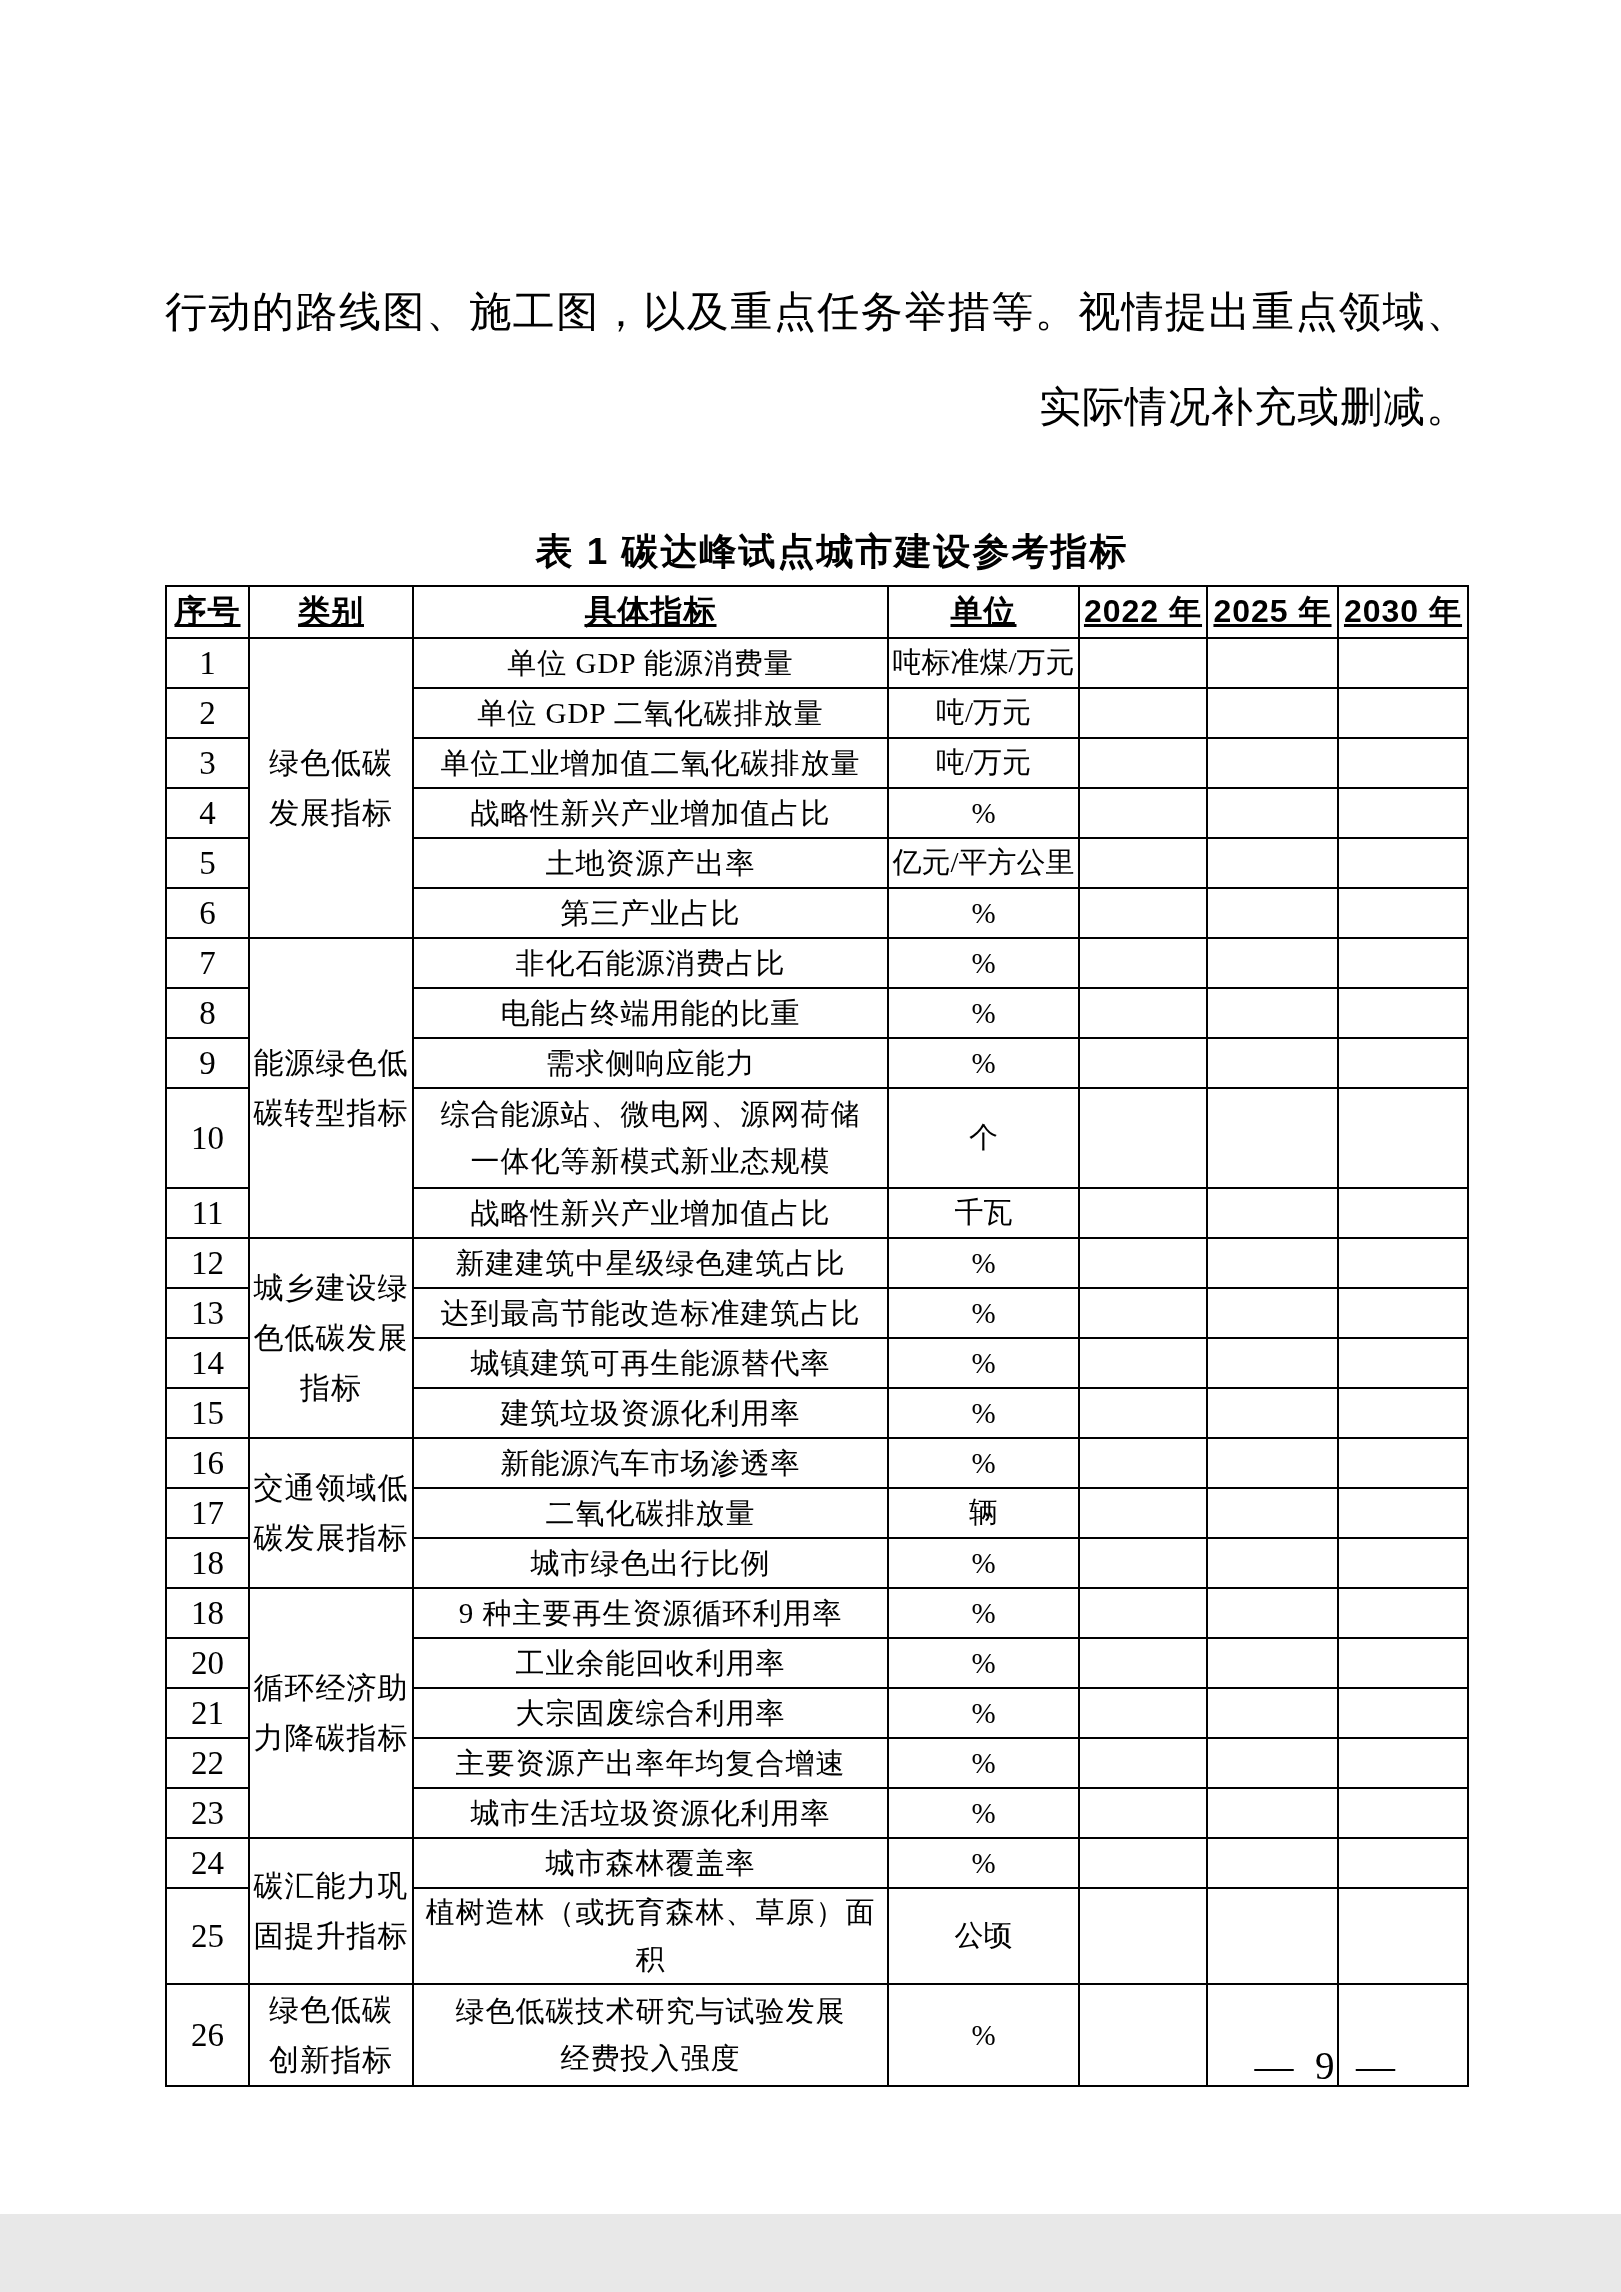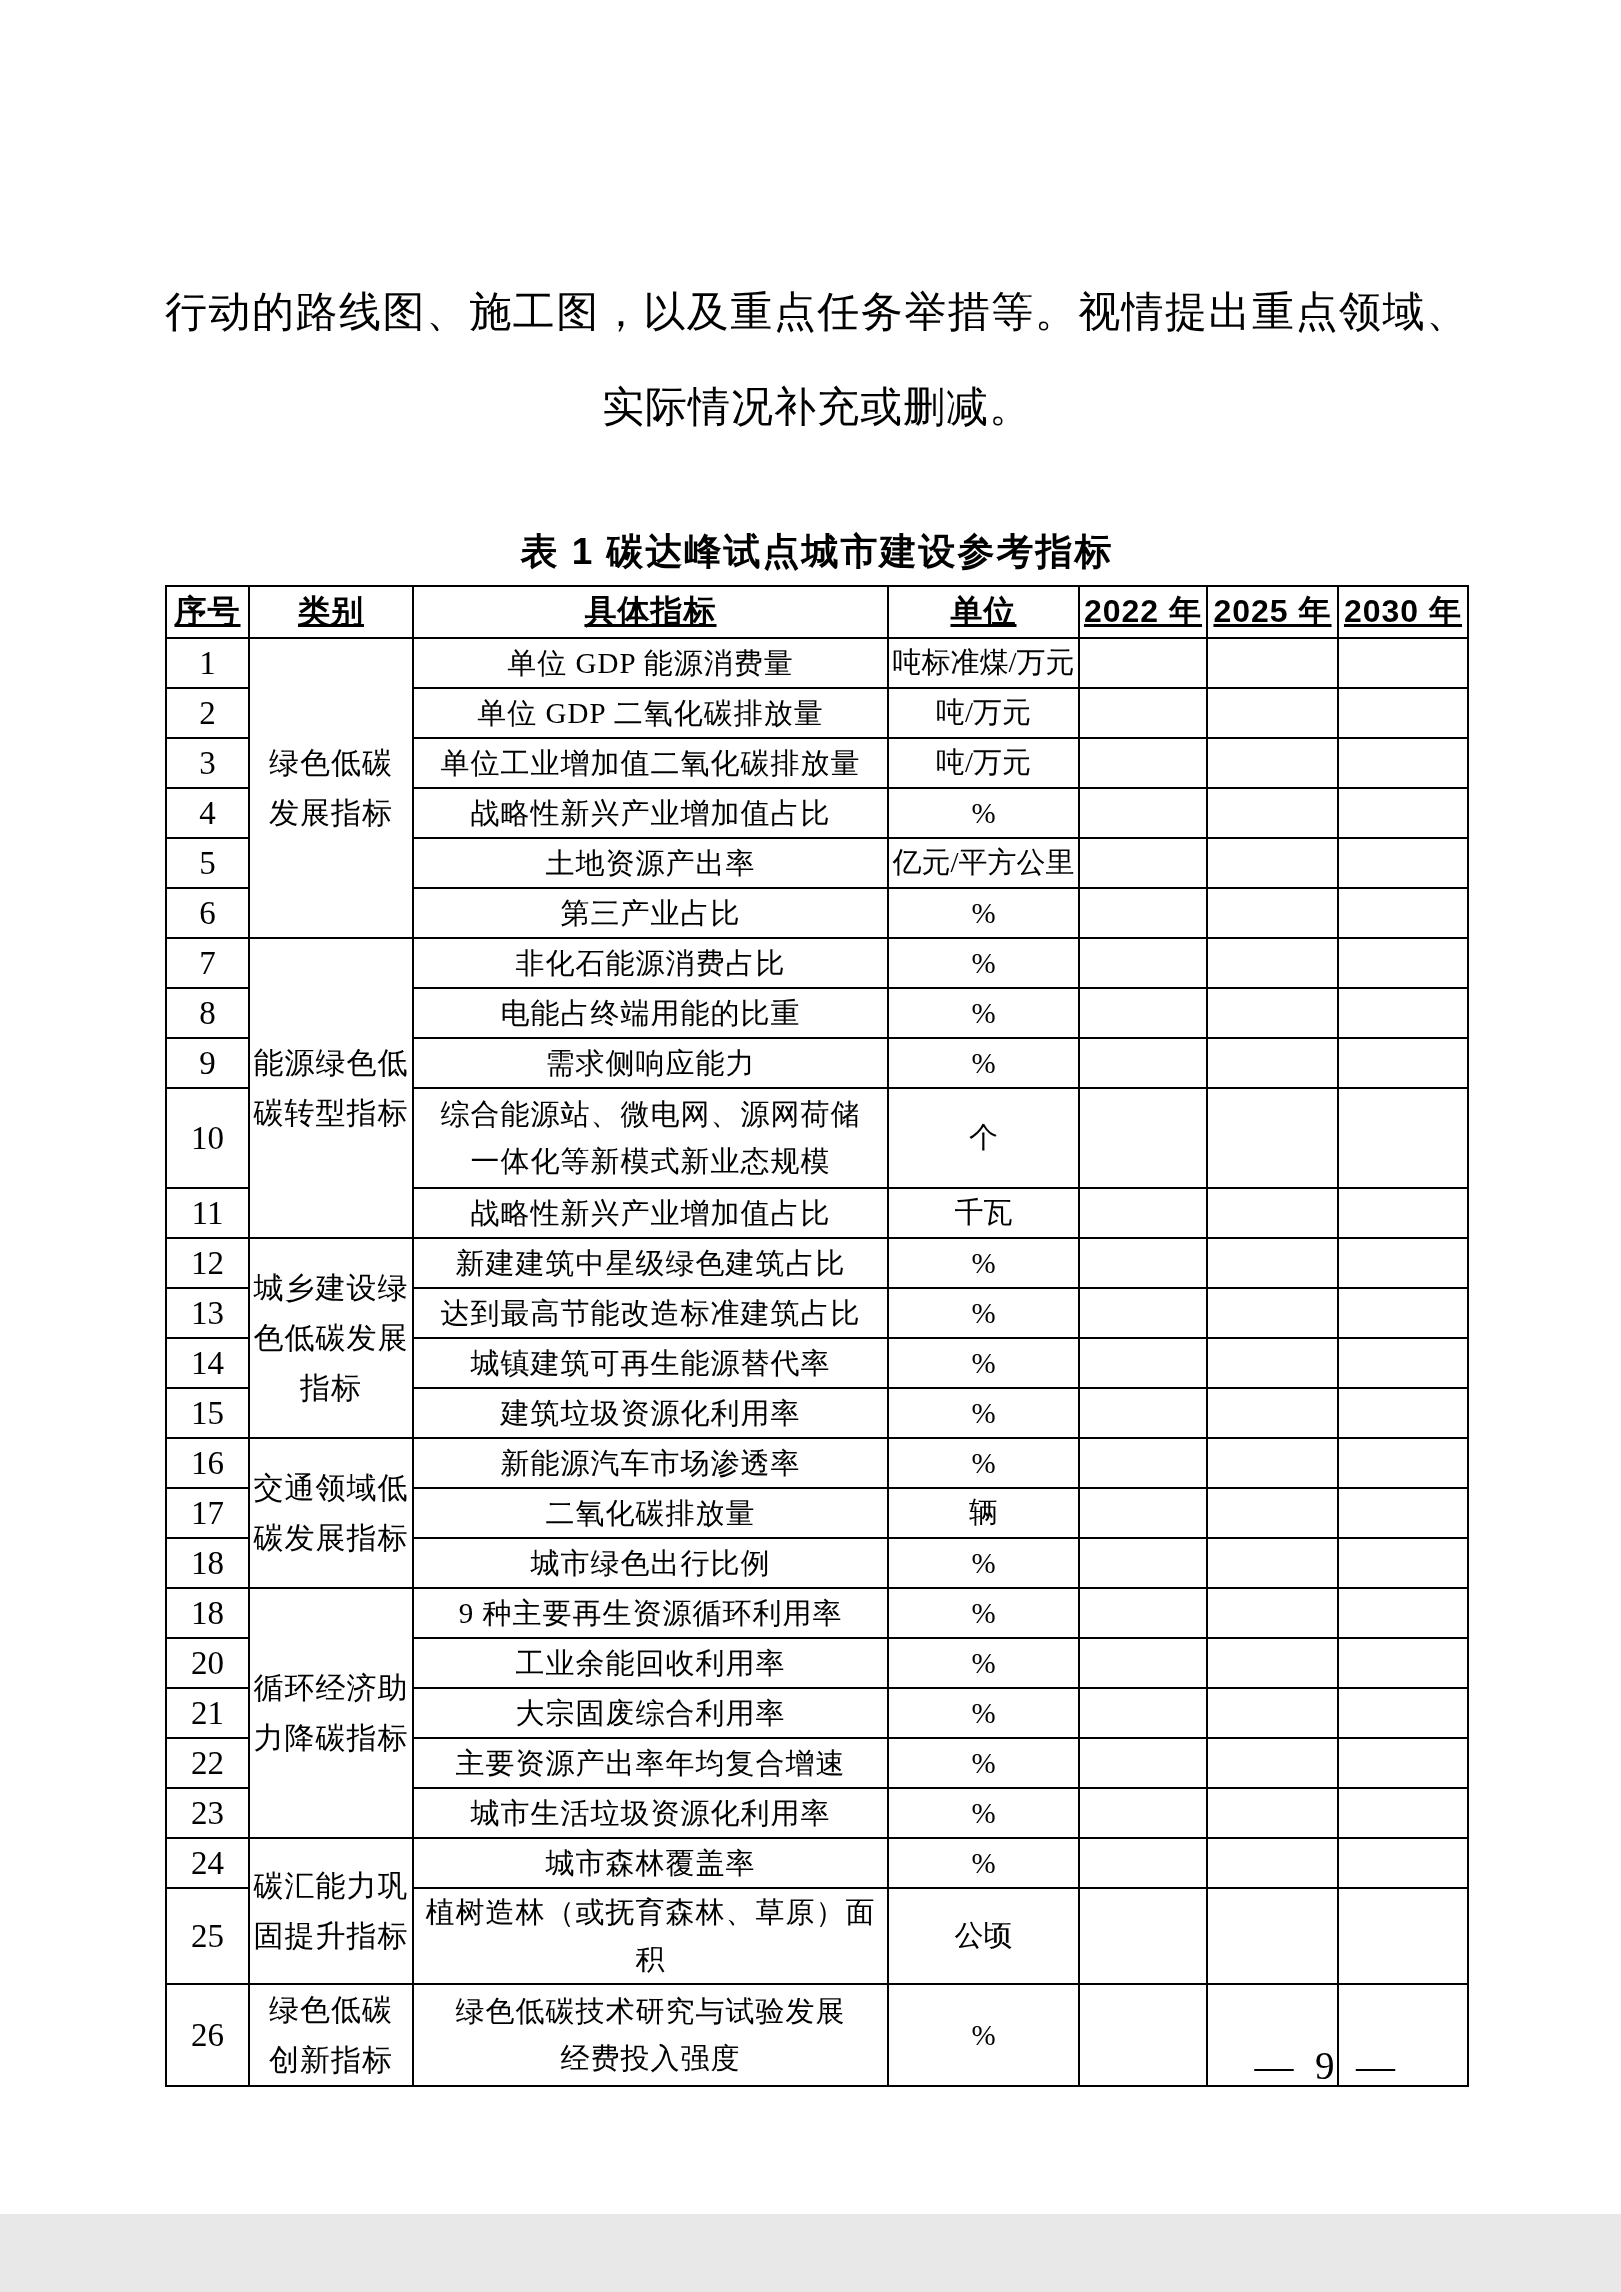--- a/index.html
+++ b/index.html
@@ -17,24 +17,24 @@
     left:165px;width:1304px;top:265px;
     font-size:42px;
     line-height:95px;
     letter-spacing:1px;
   }
   .jline{
     text-align:justify;
     text-align-last:justify;
     text-justify:inter-ideograph;
   }
-  .lline{ text-align:center; }
+  .lline{ text-align:right; }
   .tbl-title{
     position:absolute;
-    left:165px;width:1304px;top:527px;
+    left:180px;width:1304px;top:527px;
     text-align:center;
     font-family:"Liberation Sans",sans-serif;
     font-weight:bold;
     font-size:37px;
     letter-spacing:2px;
   }
   table.tbl{
     position:absolute;
     left:165px;top:585px;
     width:1304px;

